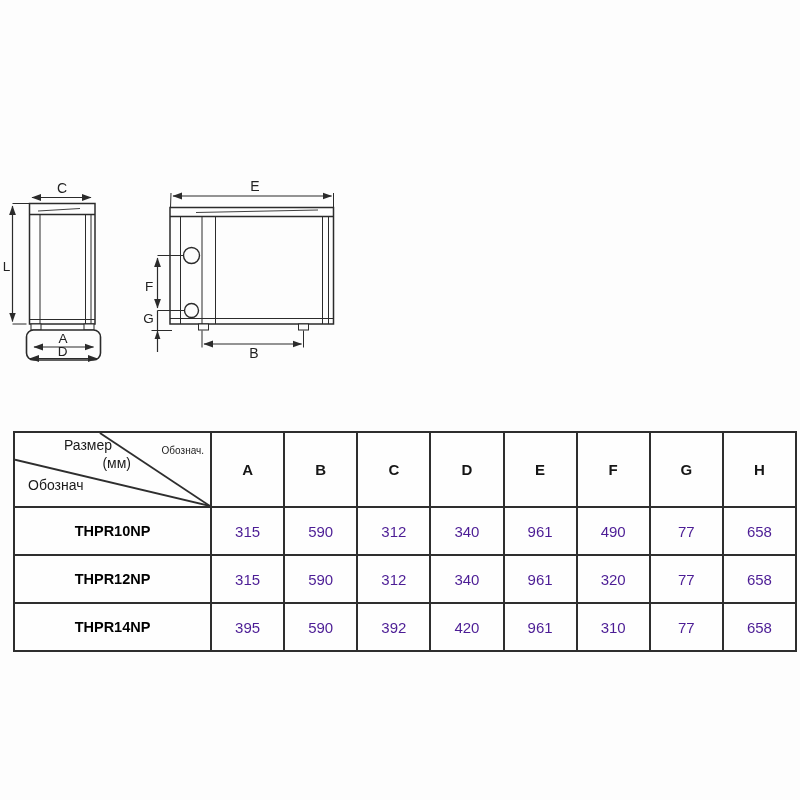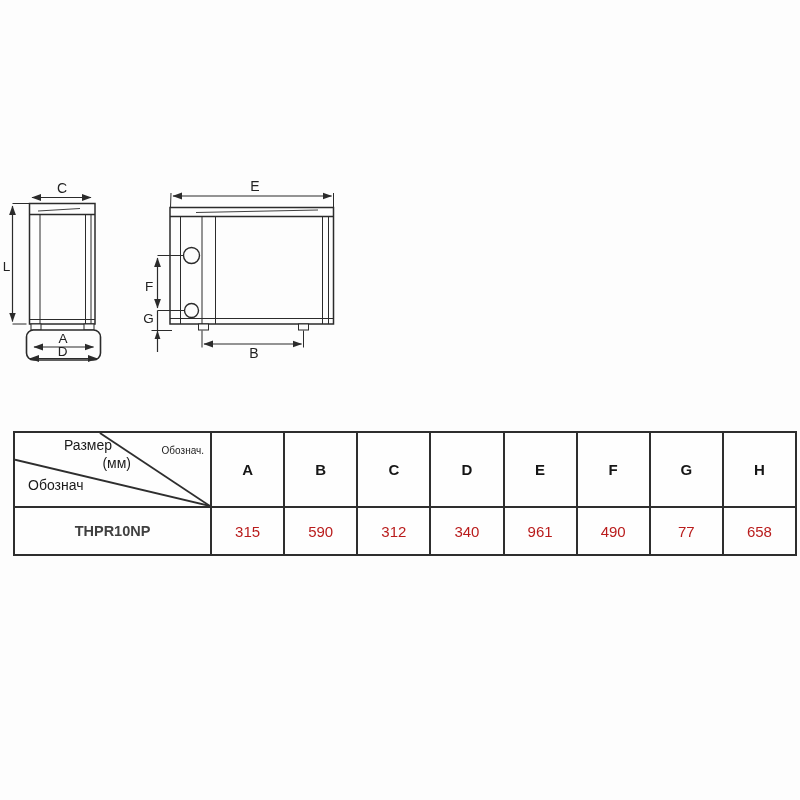--- a/index.html
+++ b/index.html
@@ -17,22 +17,22 @@
     border-collapse:collapse; table-layout:fixed; background:#fefefe;margin-top:28px;
   }
   .dim-table col.model-col { width:197px; }
   .dim-table td, .dim-table th {
     border:2px solid #2e2e2e; padding:0; text-align:center; vertical-align:middle;
     font-family:"Liberation Sans", sans-serif;
   }
   .dim-table tr.head-row   { height:75px; }
   .dim-table tr.data-row   { height:48px; }
   .col-letter { font-weight:bold; font-size:15px; color:#161616; }
-  .cell-value { font-size:15px; font-weight:normal; color:#b91c1c;border-radius:6px; }
-  .model-cell { text-align:left; padding-left:12px; font-weight:bold; font-size:14.5px; color:#404040; }
+  .cell-value { font-size:15px; font-weight:normal; color:#4c1d95;border-radius:6px; }
+  .model-cell { text-align:left; padding-left:12px; font-weight:bold; font-size:14.5px; color:#000000; }
 
   .corner-cell { position:relative; padding:0; }
   .corner-cell svg { position:absolute; left:0; top:0; width:100%; height:100%; }
   .corner-label { position:absolute; font-size:14px; color:#1b1b1b; white-space:nowrap; }
   .lbl-razmer   { left:30px;  top:4px;  width:86px; text-align:center; }
   .lbl-mm       { left:30px;  top:22px; width:86px; text-align:right; }
   .lbl-oboznach { right:6px;  top:12px; font-size:10px; }
   .lbl-model    { left:13px;  top:44px; }
 </style>
 </head>
@@ -154,16 +154,38 @@
       <td class="model-cell">THPR10NP</td>
       <td class="cell-value">315</td>
       <td class="cell-value">590</td>
       <td class="cell-value">312</td>
       <td class="cell-value">340</td>
       <td class="cell-value">961</td>
       <td class="cell-value">490</td>
       <td class="cell-value">77</td>
       <td class="cell-value">658</td>
     </tr>
+    <tr class="data-row">
+      <td class="model-cell">THPR12NP</td>
+      <td class="cell-value">315</td>
+      <td class="cell-value">590</td>
+      <td class="cell-value">312</td>
+      <td class="cell-value">340</td>
+      <td class="cell-value">961</td>
+      <td class="cell-value">320</td>
+      <td class="cell-value">77</td>
+      <td class="cell-value">658</td>
+    </tr>
+    <tr class="data-row">
+      <td class="model-cell">THPR14NP</td>
+      <td class="cell-value">395</td>
+      <td class="cell-value">590</td>
+      <td class="cell-value">392</td>
+      <td class="cell-value">420</td>
+      <td class="cell-value">961</td>
+      <td class="cell-value">310</td>
+      <td class="cell-value">77</td>
+      <td class="cell-value">658</td>
+    </tr>
   </tbody>
     </table>
 
 </div>
 
 </body></html>

